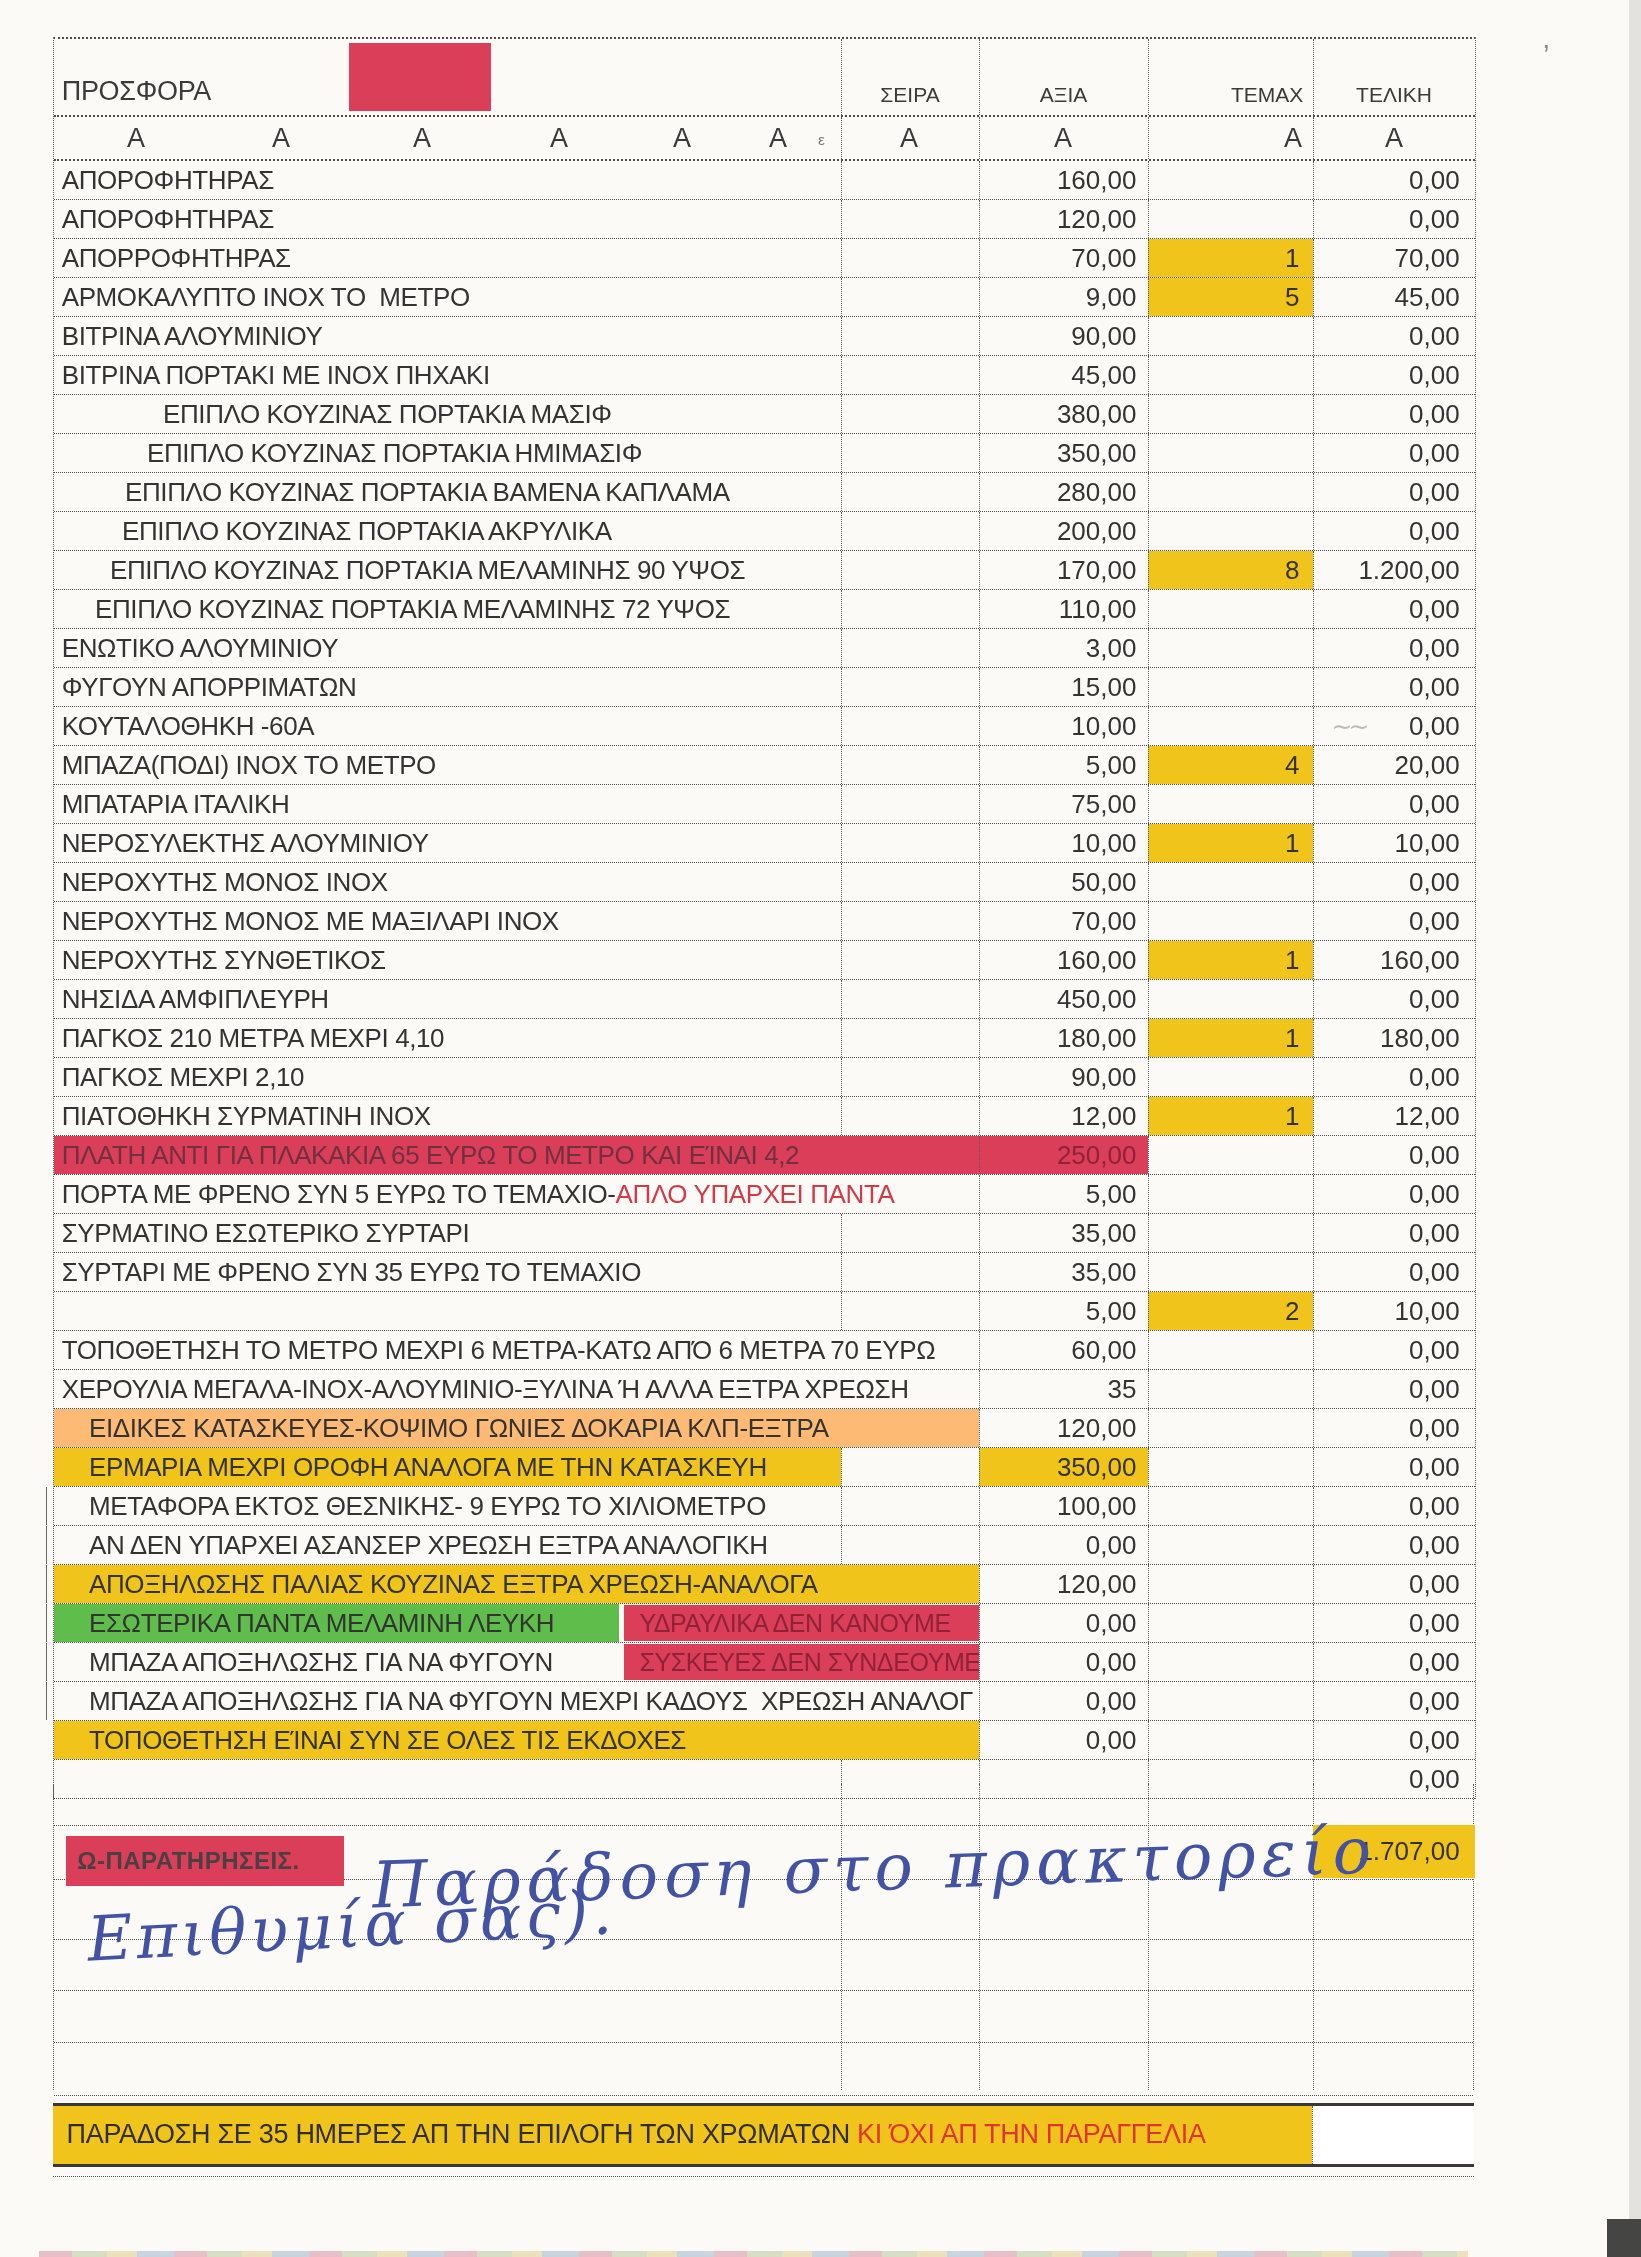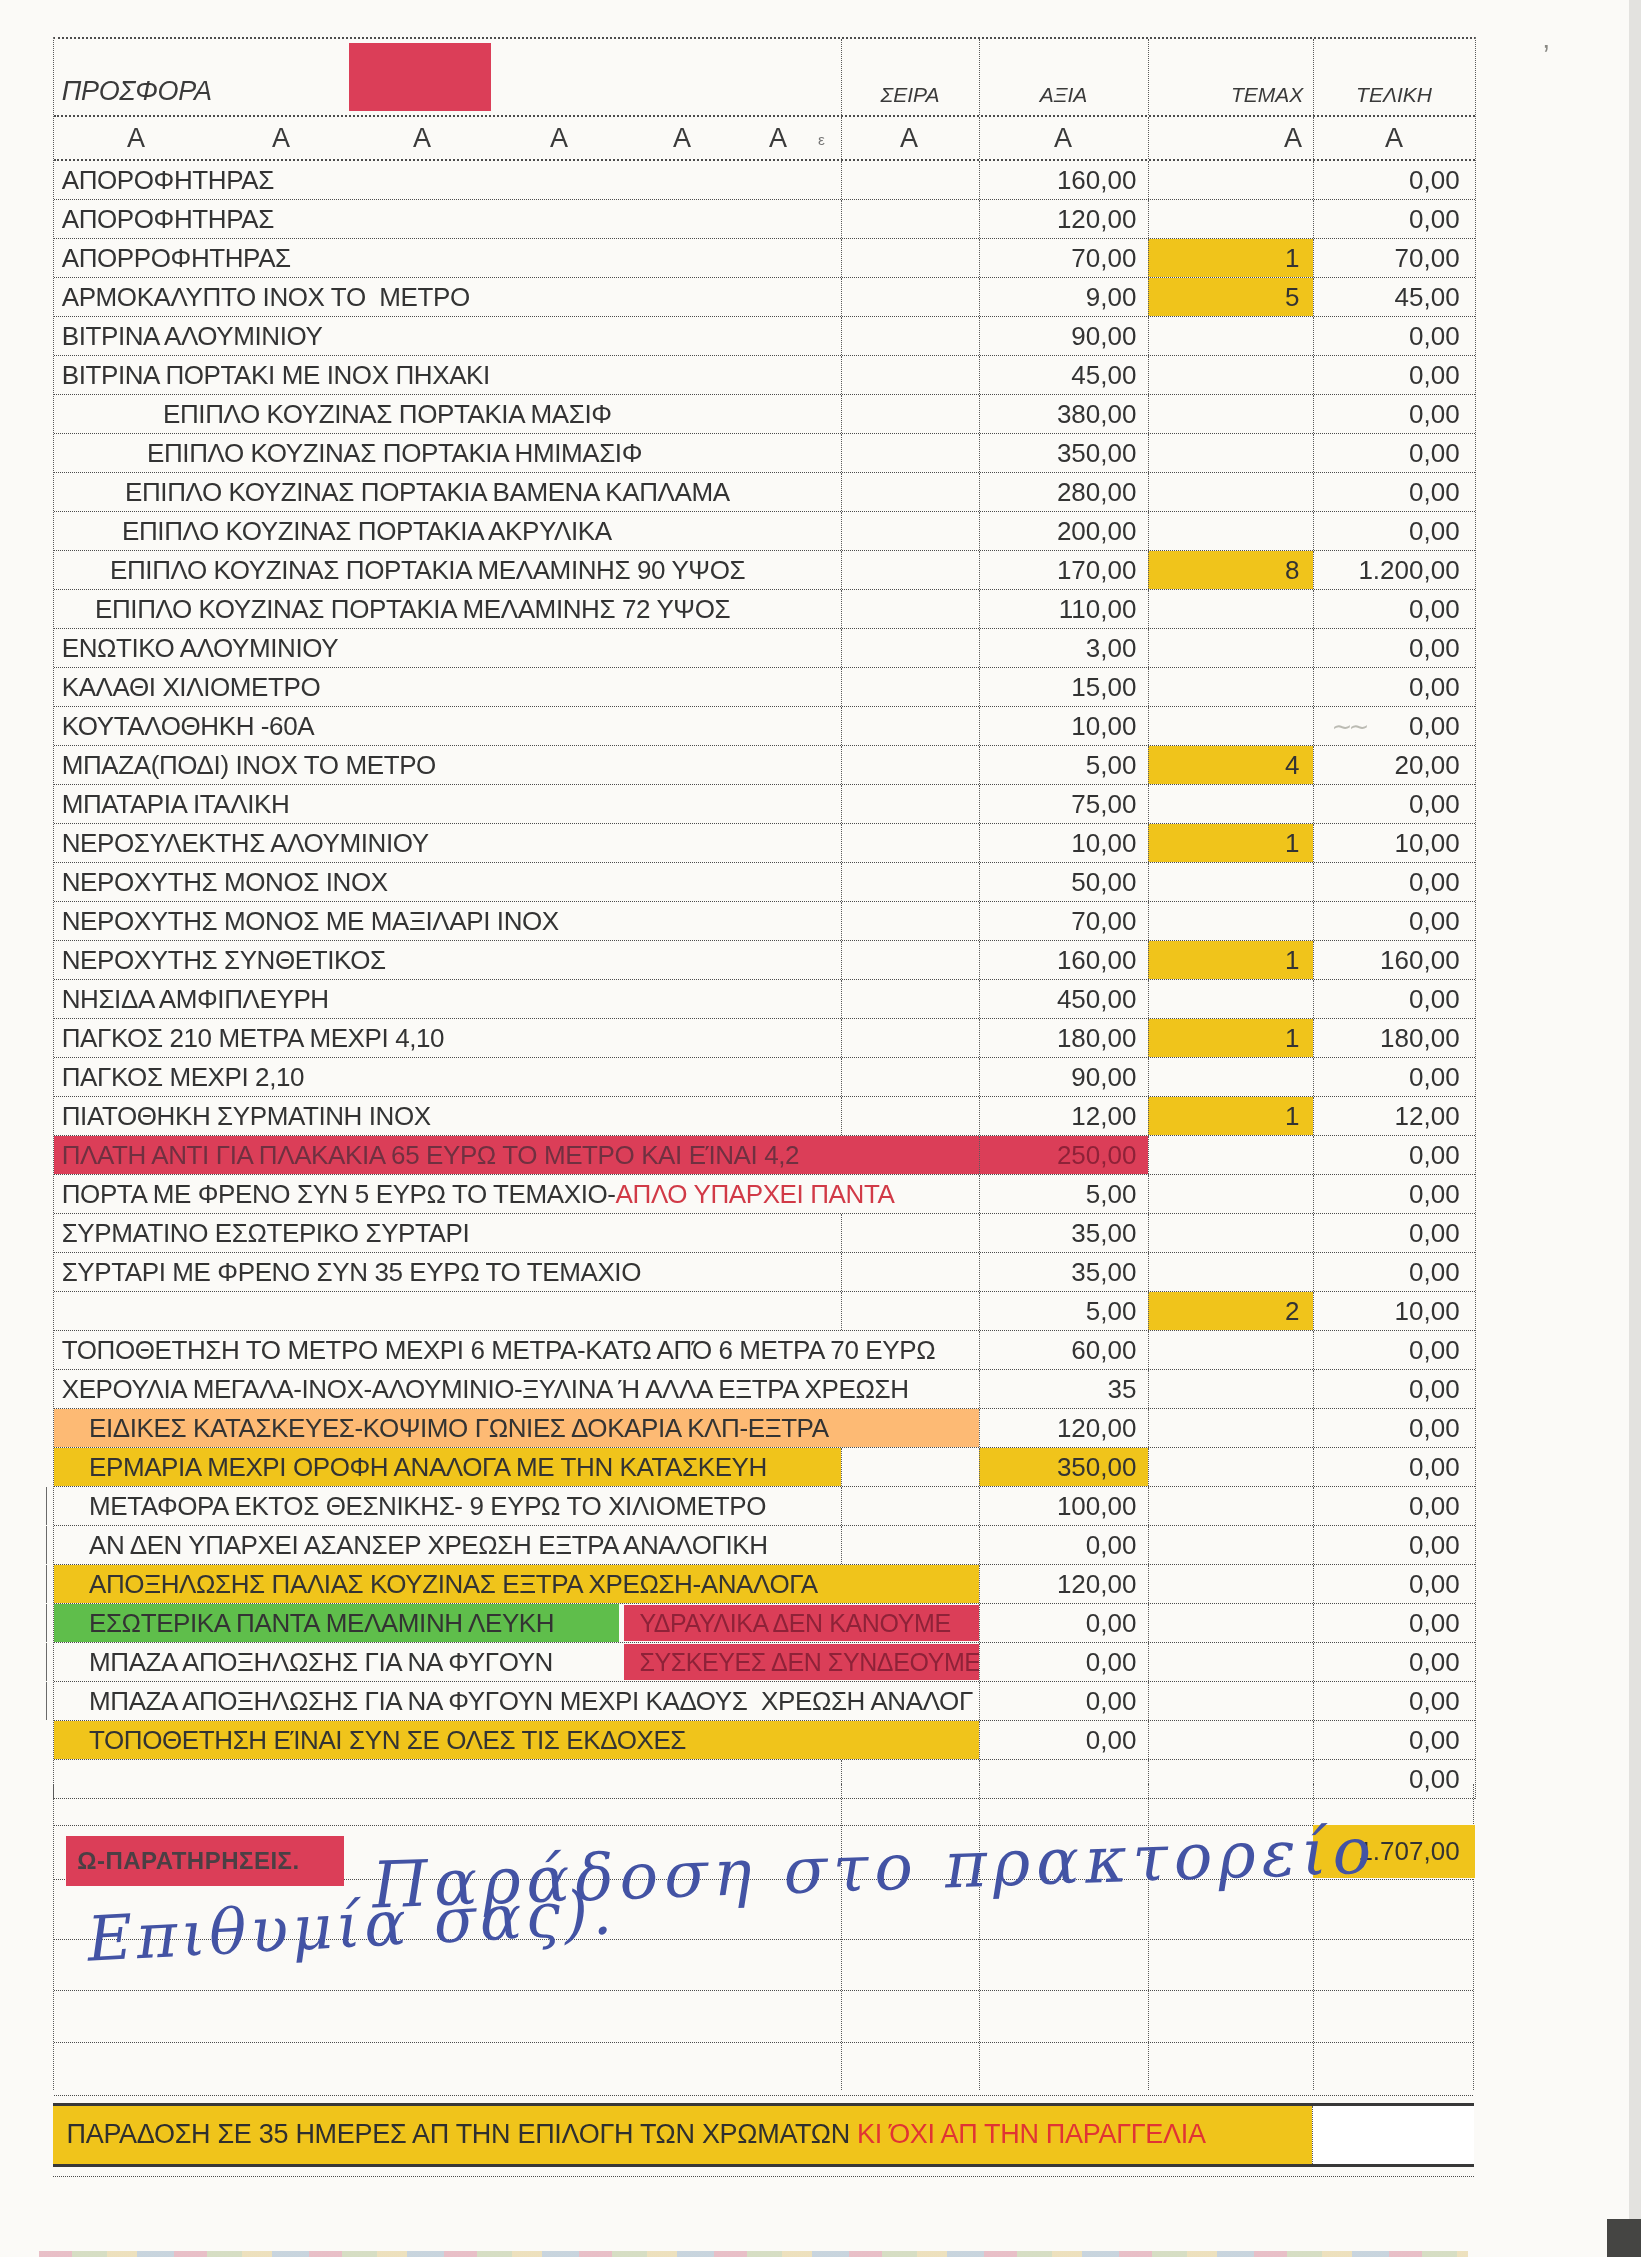--- a/index.html
+++ b/index.html
@@ -12,21 +12,21 @@
   }
   html,body{margin:0;padding:0;}
   body{background:#e9e8e5;}
   .page{
     position:relative;width:1641px;height:2257px;background:#FBFAF7;overflow:hidden;
     font-family:"Liberation Sans","DejaVu Sans",sans-serif;color:var(--ink);
   }
   
   .tbl{position:absolute;left:53px;top:37px;width:1421px;
        border-top:2.9px dotted var(--line);border-left:1.9px dotted var(--vline);border-right:1.9px dotted var(--vline);}
-  .hdr{position:relative;height:76px;border-bottom:2.9px dotted var(--line);font-style:italic;}
+  .hdr{position:relative;height:76px;border-bottom:2.9px dotted var(--line);}
   .hdr .vline,.arow .vline{position:absolute;top:0;bottom:0;border-left:1.9px dotted var(--vline);}
   .hdr-title{position:absolute;left:7.7px;bottom:7.7px;font-size:27px;letter-spacing:-0.3px;color:#3a3a3a;}
   .hdr-redbox{position:absolute;left:295px;top:3.9px;width:142px;height:68px;background:var(--crimson);}
   .hdr-col{position:absolute;bottom:7.7px;font-size:21px;color:#3a3a3a;}
   .col-seira{left:787px;width:138px;text-align:center;}
   .col-axia{left:925px;width:169px;text-align:center;}
   .col-temax{left:1094px;width:165px;text-align:right;padding-right:9.7px;box-sizing:border-box;}
   .col-teliki{left:1259px;width:162px;text-align:center;}
   .arow{position:relative;height:42px;border-bottom:2.9px dotted var(--line);font-size:27px;color:#3a3a3a;}
   .arow .lt{position:absolute;top:5.8px;transform:translateX(-50%);}
@@ -199,21 +199,21 @@
           <div class="cell teliki"><span>0,00</span></div>
         </div>
         <div class="row">
           <div class="cell lab" style="padding-left: 7.7px;"><span class="lab-text">ΕΝΩΤΙΚΟ ΑΛΟΥΜΙΝΙΟΥ</span></div>
           <div class="cell seira"></div>
           <div class="cell axia">3,00</div>
           <div class="cell temax"></div>
           <div class="cell teliki"><span>0,00</span></div>
         </div>
         <div class="row">
-          <div class="cell lab" style="padding-left: 7.7px;"><span class="lab-text">ΚΑΛΑΘΙ ΧΙΛΙΟΜΕΤΡΟ</span></div>
+          <div class="cell lab" style="padding-left: 7.7px;"><span class="lab-text">ΦΥΓΟΥΝ ΑΠΟΡΡΙΜΑΤΩΝ</span></div>
           <div class="cell seira"></div>
           <div class="cell axia">15,00</div>
           <div class="cell temax"></div>
           <div class="cell teliki"><span>0,00</span></div>
         </div>
         <div class="row">
           <div class="cell lab" style="padding-left: 7.7px;"><span class="lab-text">ΚΟΥΤΑΛΟΘΗΚΗ -60Α</span></div>
           <div class="cell seira"></div>
           <div class="cell axia">10,00</div>
           <div class="cell temax"></div>

